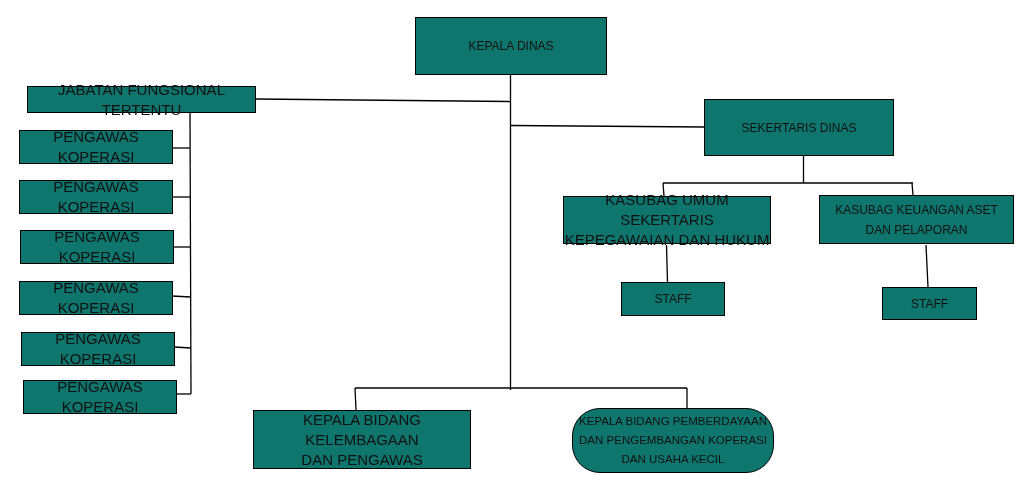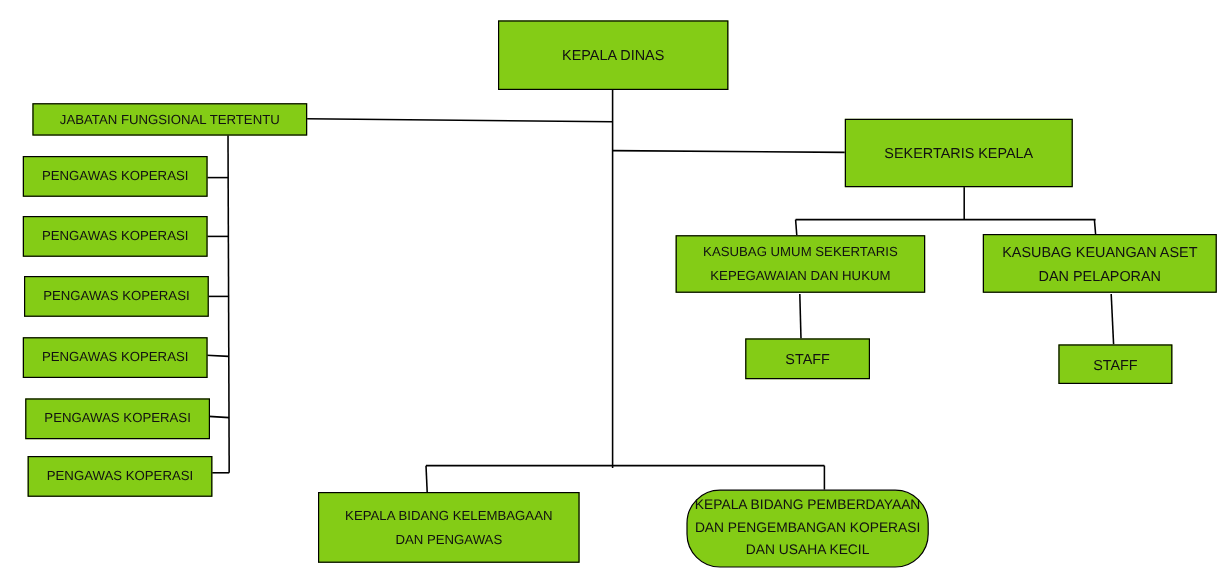--- a/index.html
+++ b/index.html
@@ -1,20 +1,20 @@
 <!DOCTYPE html>
 <html><head>
   <meta charset="utf-8">
   <style>
     html, body { margin:0; padding:0; background:#ffffff; }
     #canvas { position:relative; width:1027px; height:488px; background:#ffffff; overflow:hidden; font-family:"Liberation Sans", sans-serif; }
-    .box { position:absolute; box-sizing:border-box; border:1.3px solid #000; background:#84cc16; display:flex; align-items:center; justify-content:center; text-align:center; color:#111; }
+    .box { position:absolute; box-sizing:border-box; border:1.3px solid #000; background:#0f766e; display:flex; align-items:center; justify-content:center; text-align:center; color:#111; }
     .box span { display:block; white-space:pre-line; }
     .f12 { font-size:12px; line-height:20px; }
-    .f11 { font-size:11px; line-height:20px;text-align:center; }
+    .f11 { font-size:15px; line-height:20px;text-align:center; }
     .f115 { font-size:11.5px; line-height:19px; }
     svg.lines { position:absolute; left:0; top:0; }
     svg.lines line { stroke:#000; stroke-width:1.3; }
   </style>
 </head>
 <body>
 
 <div id="canvas">
 
   <svg class="lines" width="1027" height="488">
@@ -68,42 +68,42 @@
     <span>PENGAWAS KOPERASI</span>
   </div>
   <div class="box f11" style="left:21px;top:332px;width:154px;height:34px;">
     <span>PENGAWAS KOPERASI</span>
   </div>
   <div class="box f11" style="left:23px;top:380px;width:154px;height:34px;">
     <span>PENGAWAS KOPERASI</span>
   </div>
 
   <div class="box f12" style="left:704px;top:99px;width:190px;height:57px;">
-    <span>SEKERTARIS KEPALA</span>
+    <span>SEKERTARIS DINAS</span>
   </div>
 
   <div class="box f11" style="left:563px;top:196px;width:208px;height:48px;">
     <span>KASUBAG UMUM SEKERTARIS
 KEPEGAWAIAN DAN HUKUM</span>
   </div>
 
   <div class="box f12" style="left:819px;top:195px;width:195px;height:49px;">
     <span>KASUBAG KEUANGAN ASET
 DAN PELAPORAN</span>
   </div>
 
   <div class="box f12" style="left:621px;top:282px;width:104px;height:34px;">
     <span>STAFF</span>
   </div>
 
   <div class="box f12" style="left:882px;top:287px;width:95px;height:33px;">
     <span>STAFF</span>
   </div>
 
-  <div class="box f11" style="left:253px;top:410px;width:218px;height:59px;margin-left:12px;">
+  <div class="box f11" style="left:253px;top:410px;width:218px;height:59px;">
     <span>KEPALA BIDANG KELEMBAGAAN
 DAN PENGAWAS</span>
   </div>
 
   <div class="box f115" style="left:572px;top:408px;width:202px;height:65px;border-radius:28px;">
     <span>KEPALA BIDANG PEMBERDAYAAN
 DAN PENGEMBANGAN KOPERASI
 DAN USAHA KECIL</span>
   </div>
 

